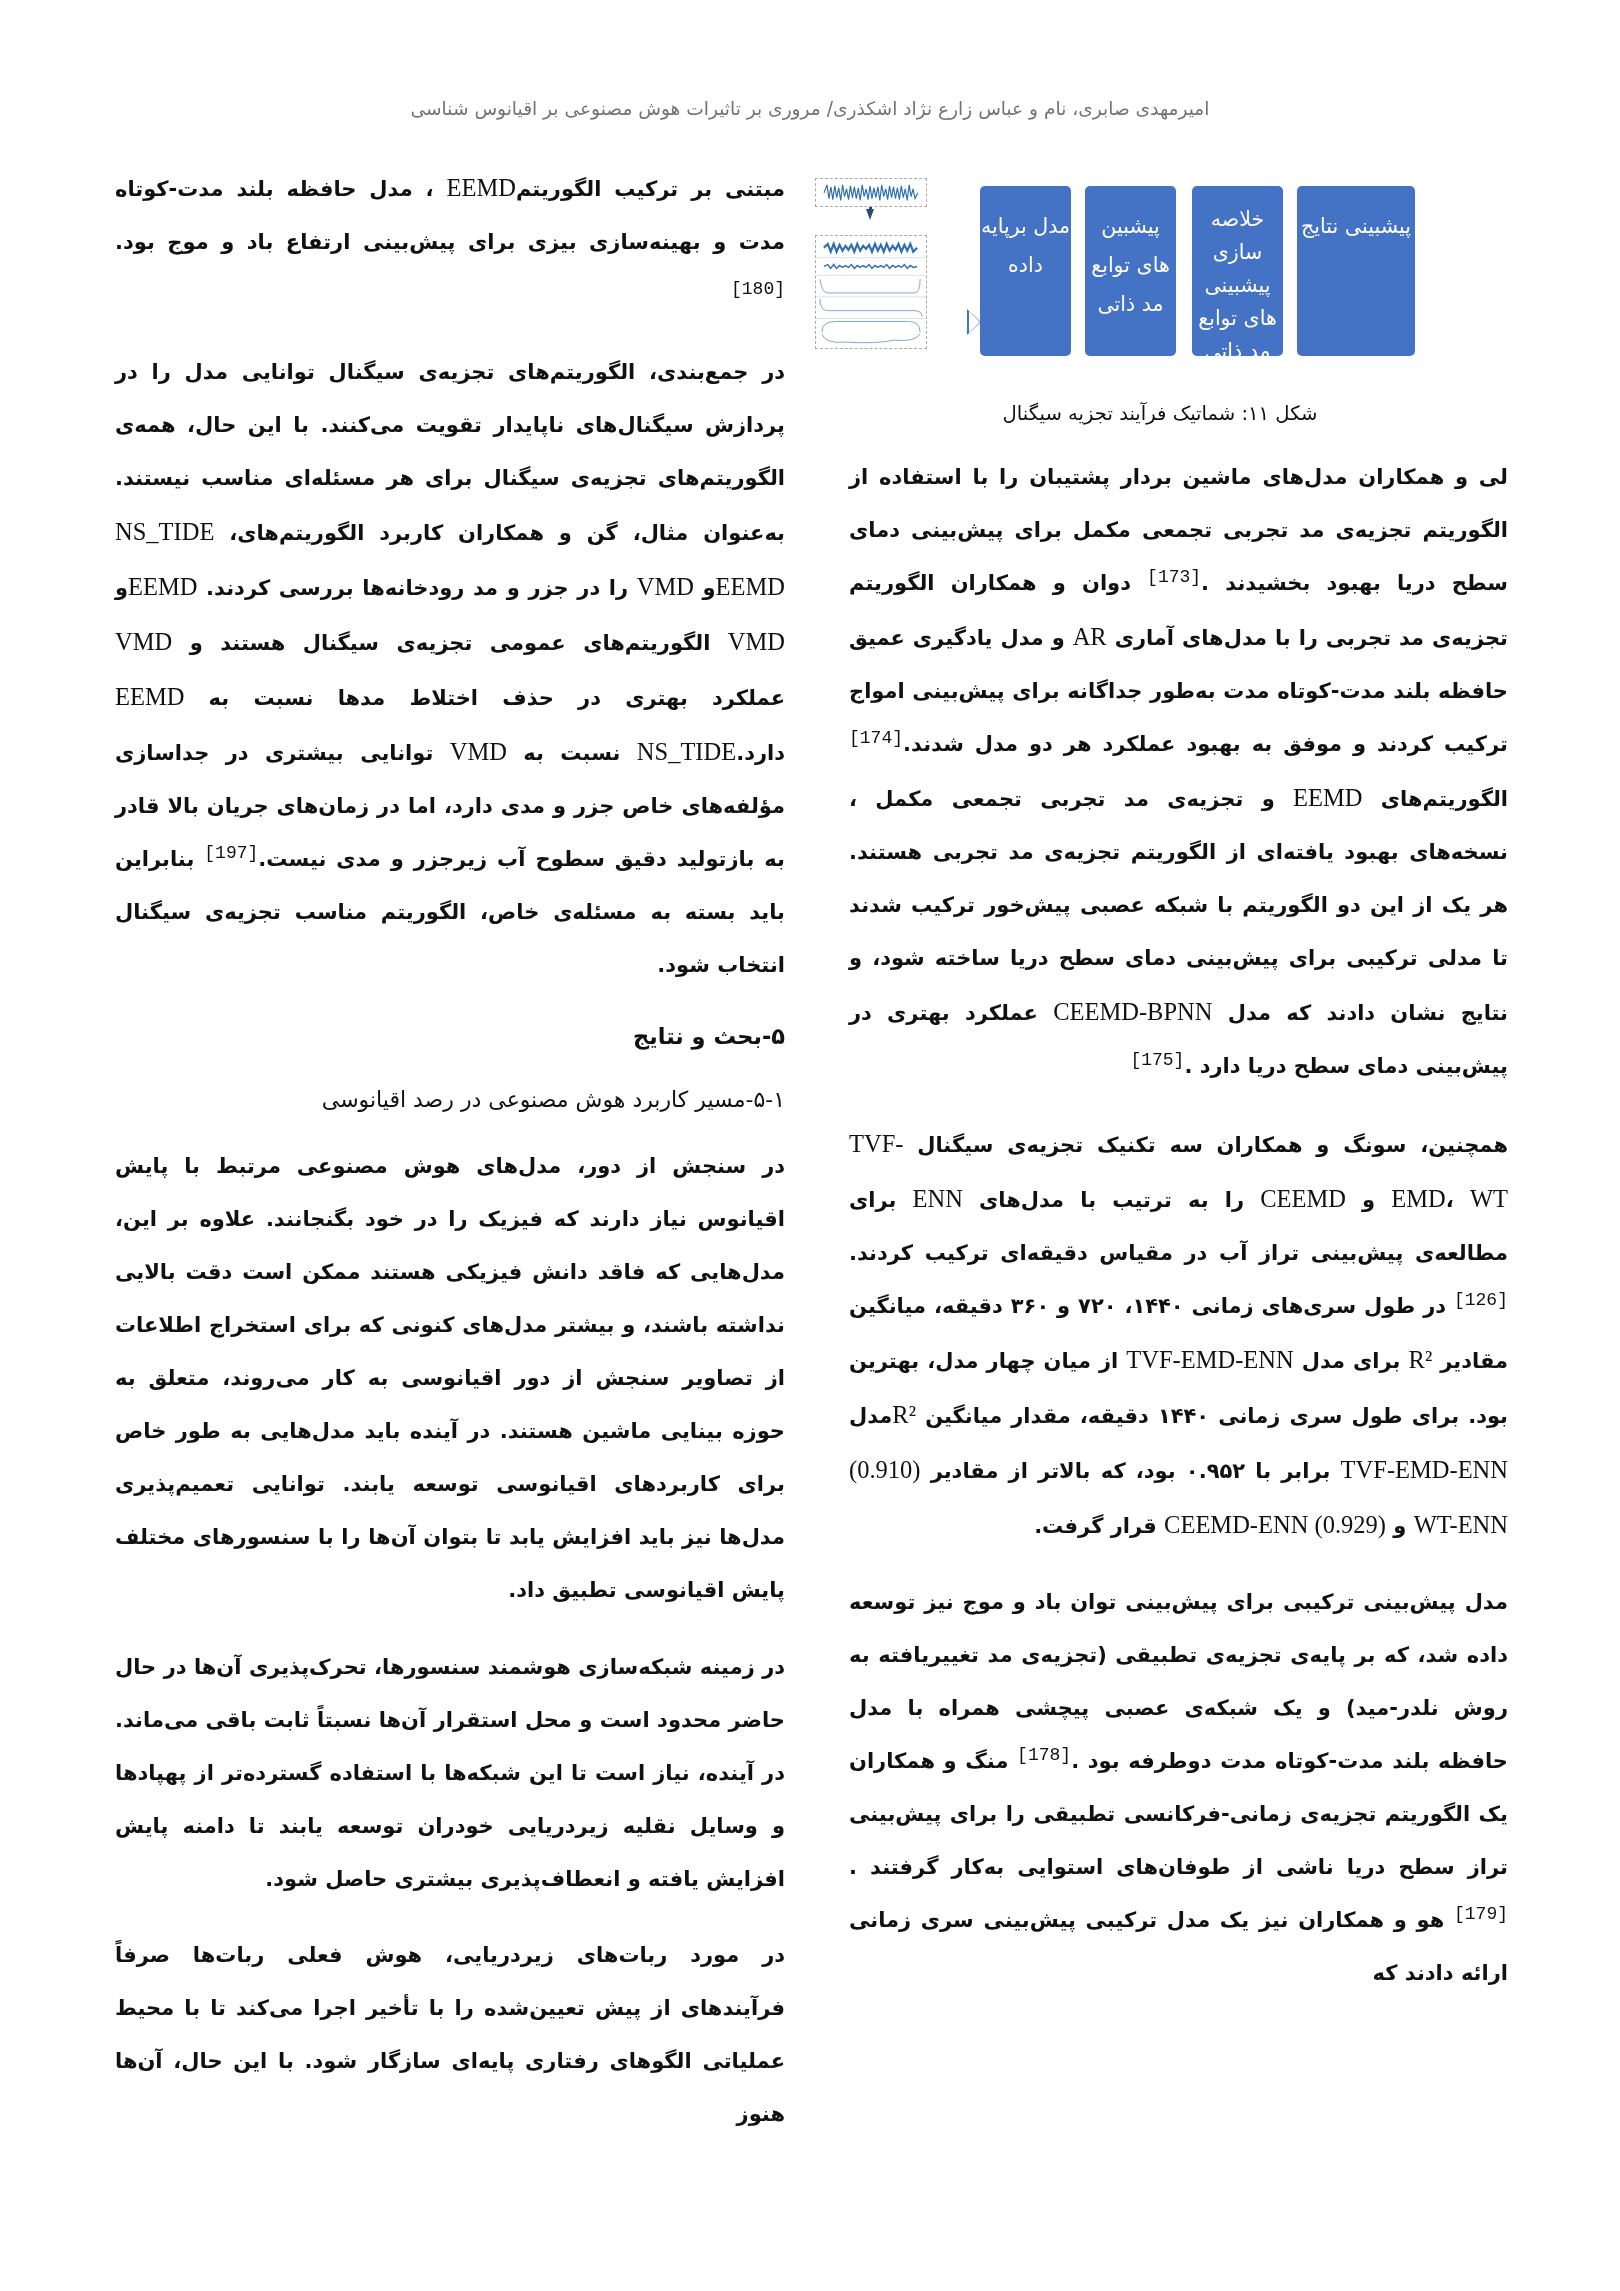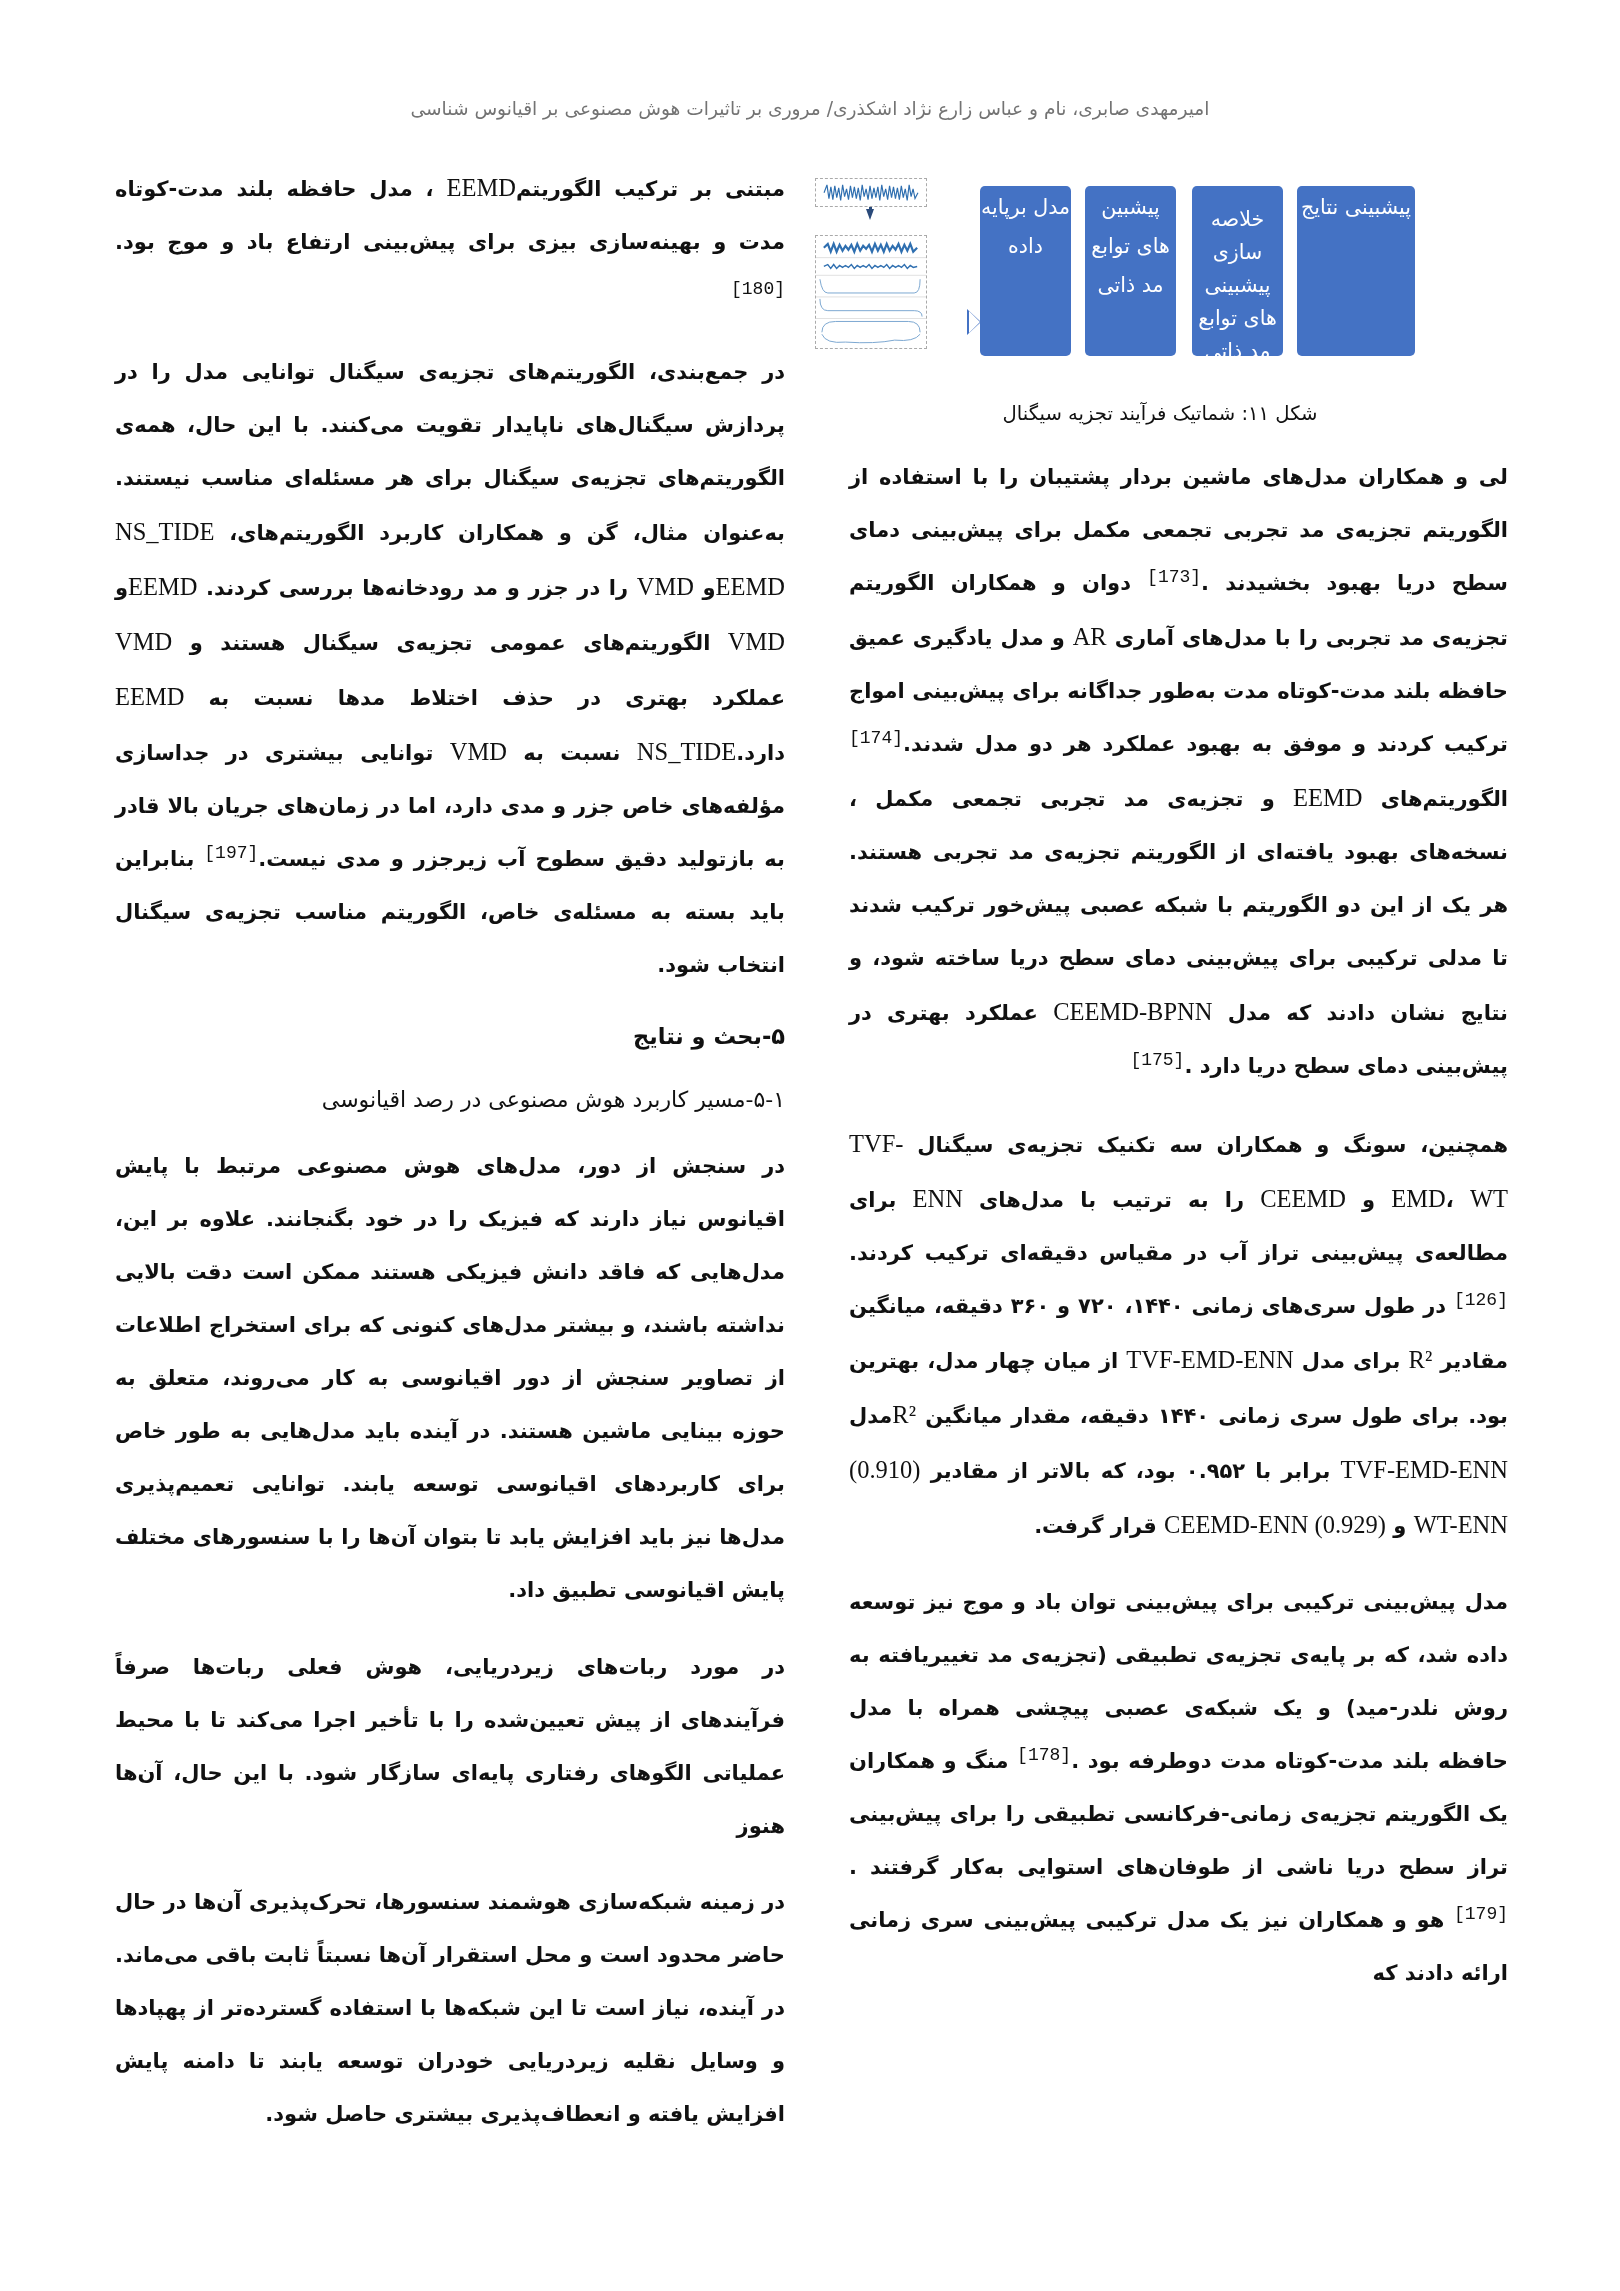--- a/index.html
+++ b/index.html
@@ -32,21 +32,21 @@
   .plot-box { position: absolute; left: 2.9px; width: 110px; border: 1px dashed #aaa; background: #fff; }
   .plot-top { top: 3.9px; height: 27.4px; }
   .plot-stack { top: 61px; height: 112px; }
   .arrow-down { position: absolute; left: 54px; top: 35px; width: 0; height: 0;
     border-left: 4.9px solid transparent; border-right: 4.9px solid transparent; border-top: 11.8px solid #2a4a7a; }
   .arrow-stem { position: absolute; left: 57px; top: 33px; width: 2.9px; height: 5.9px; background: #2a4a7a; }
   .step {
     position: absolute; top: 11.8px; height: 170px; width: 91px;
     background: #4472c4; border-radius: 4.9px; color: #fff;
     font-size: 20.6px; line-height: 39px; text-align: center; font-weight: 500;
-    padding-top: 2px; box-sizing: border-box;
+    padding-top: 21px; box-sizing: border-box;
   }
   .chev {
     position: absolute; width: 0; height: 0;
     border-top: 13.7px solid transparent; border-bottom: 13.7px solid transparent;
     border-left: 14.7px solid #ffffff;
   }
   .fig-caption {
     position: absolute; top: 402px; left: 812px; width: 696px; text-align: center;
     font-size: 19.6px; font-weight: 400; direction: rtl;
   }
@@ -118,16 +118,16 @@
 <div class="col col-left">
   <p>
     <span>مبتنی بر ترکیب الگوریتم</span><span class="latin">EEMD</span><span> ، مدل حافظه بلند مدت-کوتاه مدت و بهینه‌سازی بیزی برای پیش‌بینی ارتفاع باد و موج بود.</span><span class="cite">[180]</span>
   </p>
   <p>
     <span>در جمع‌بندی، الگوریتم‌های تجزیه‌ی سیگنال توانایی مدل را در پردازش سیگنال‌های ناپایدار تقویت می‌کنند. با این حال، همه‌ی الگوریتم‌های تجزیه‌ی سیگنال برای هر مسئله‌ای مناسب نیستند. به‌عنوان مثال، گن و همکاران کاربرد الگوریتم‌های</span><span class="latin">NS_TIDE</span><span> ، </span><span class="latin">EEMD</span><span>و </span><span class="latin">VMD</span><span> را در جزر و مد رودخانه‌ها بررسی کردند. </span><span class="latin">EEMD</span><span>و </span><span class="latin">VMD</span><span> الگوریتم‌های عمومی تجزیه‌ی سیگنال هستند و </span><span class="latin">VMD</span><span> عملکرد بهتری در حذف اختلاط مدها نسبت به </span><span class="latin">EEMD</span><span> دارد.</span><span class="latin">NS_TIDE</span><span> نسبت به </span><span class="latin">VMD</span><span> توانایی بیشتری در جداسازی مؤلفه‌های خاص جزر و مدی دارد، اما در زمان‌های جریان بالا قادر به بازتولید دقیق سطوح آب زیرجزر و مدی نیست.</span><span class="cite">[197]</span><span> بنابراین باید بسته به مسئله‌ی خاص، الگوریتم مناسب تجزیه‌ی سیگنال انتخاب شود.</span>
   </p>
   <div class="h1">۵-بحث و نتایج</div>
   <div class="h2">۵-۱-مسیر کاربرد هوش مصنوعی در رصد اقیانوسی</div>
   <p>در سنجش از دور، مدل‌های هوش مصنوعی مرتبط با پایش اقیانوس نیاز دارند که فیزیک را در خود بگنجانند. علاوه بر این، مدل‌هایی که فاقد دانش فیزیکی هستند ممکن است دقت بالایی نداشته باشند، و بیشتر مدل‌های کنونی که برای استخراج اطلاعات از تصاویر سنجش از دور اقیانوسی به کار می‌روند، متعلق به حوزه بینایی ماشین هستند. در آینده باید مدل‌هایی به طور خاص برای کاربردهای اقیانوسی توسعه یابند. توانایی تعمیم‌پذیری مدل‌ها نیز باید افزایش یابد تا بتوان آن‌ها را با سنسورهای مختلف پایش اقیانوسی تطبیق داد.</p>
+  <p>در زمینه شبکه‌سازی هوشمند سنسورها، تحرک‌پذیری آن‌ها در حال حاضر محدود است و محل استقرار آن‌ها نسبتاً ثابت باقی می‌ماند. در آینده، نیاز است تا این شبکه‌ها با استفاده گسترده‌تر از پهپادها و وسایل نقلیه زیردریایی خودران توسعه یابند تا دامنه پایش افزایش یافته و انعطاف‌پذیری بیشتری حاصل شود.</p>
   <p>در مورد ربات‌های زیردریایی، هوش فعلی ربات‌ها صرفاً فرآیندهای از پیش تعیین‌شده را با تأخیر اجرا می‌کند تا با محیط عملیاتی الگوهای رفتاری پایه‌ای سازگار شود. با این حال، آن‌ها هنوز</p>
-  <p>در زمینه شبکه‌سازی هوشمند سنسورها، تحرک‌پذیری آن‌ها در حال حاضر محدود است و محل استقرار آن‌ها نسبتاً ثابت باقی می‌ماند. در آینده، نیاز است تا این شبکه‌ها با استفاده گسترده‌تر از پهپادها و وسایل نقلیه زیردریایی خودران توسعه یابند تا دامنه پایش افزایش یافته و انعطاف‌پذیری بیشتری حاصل شود.</p>
 </div>
 
 
 </body></html>

